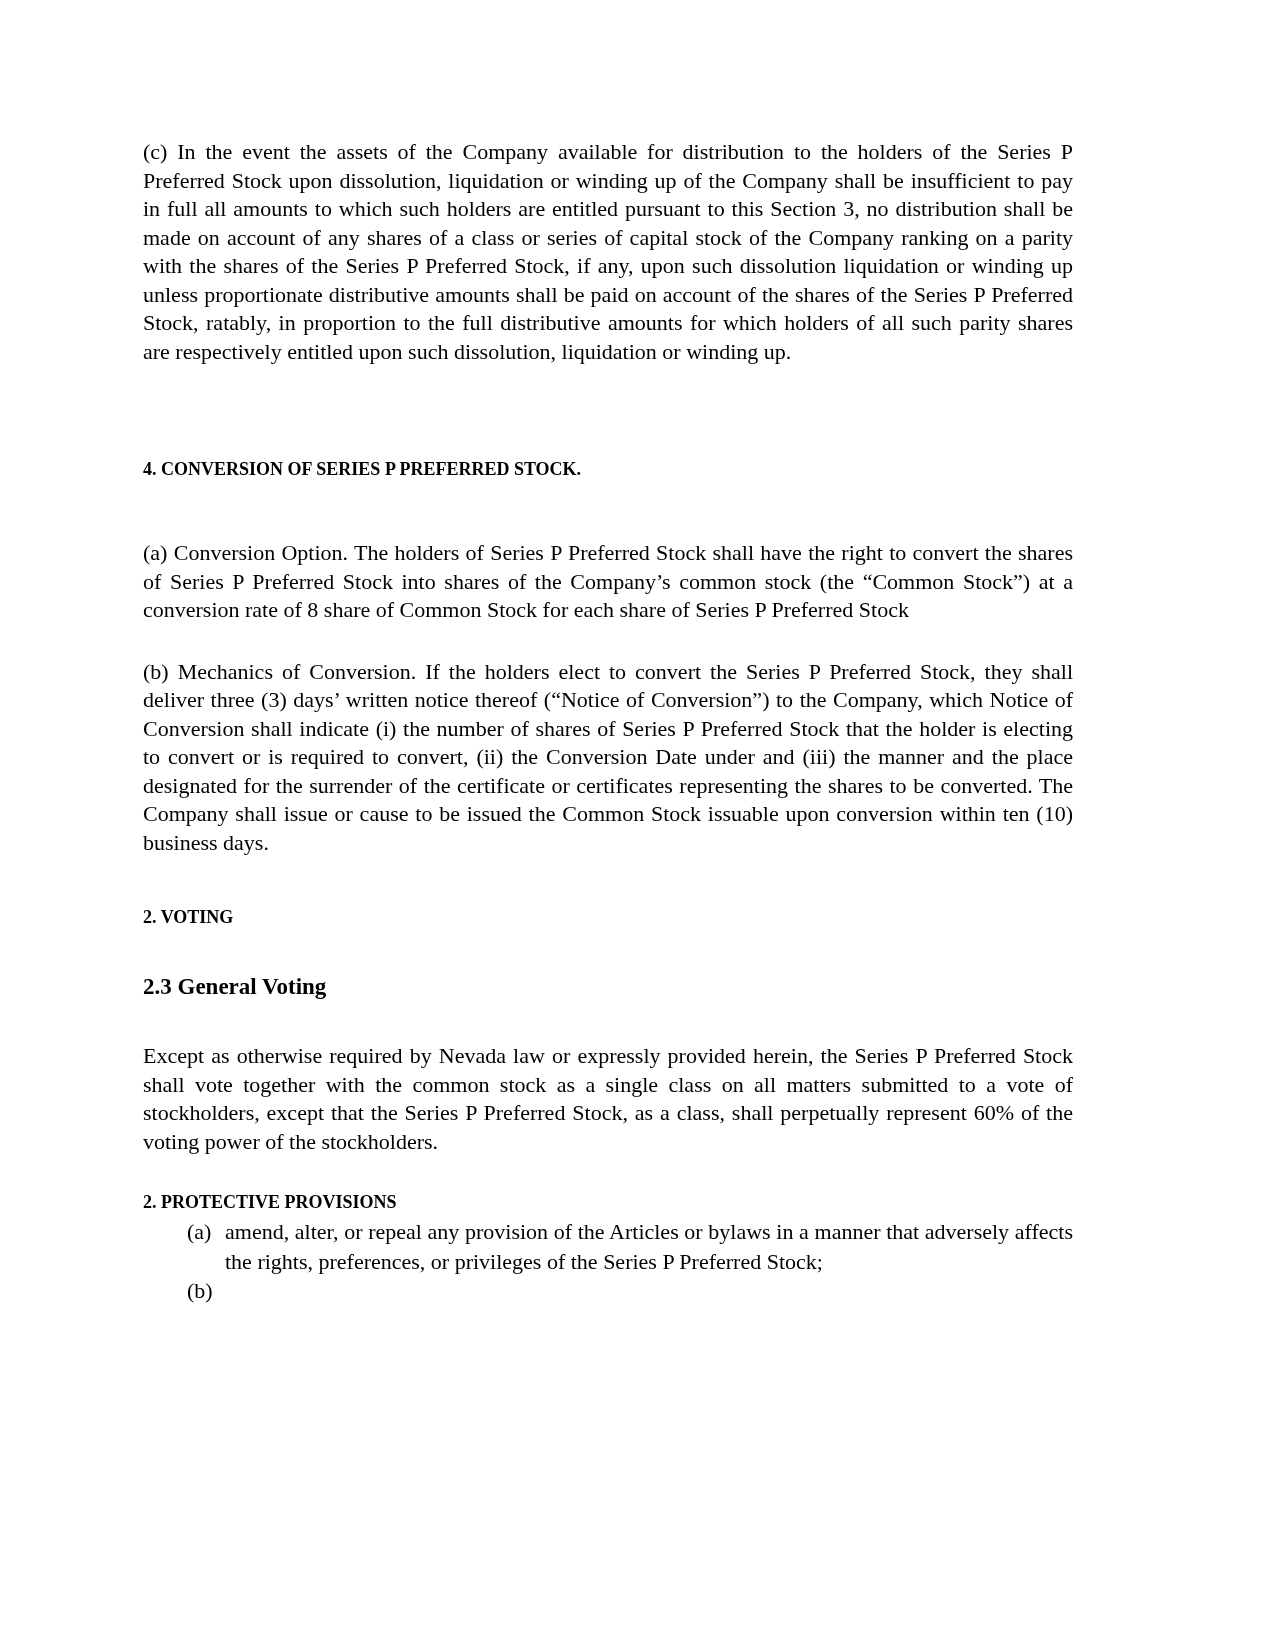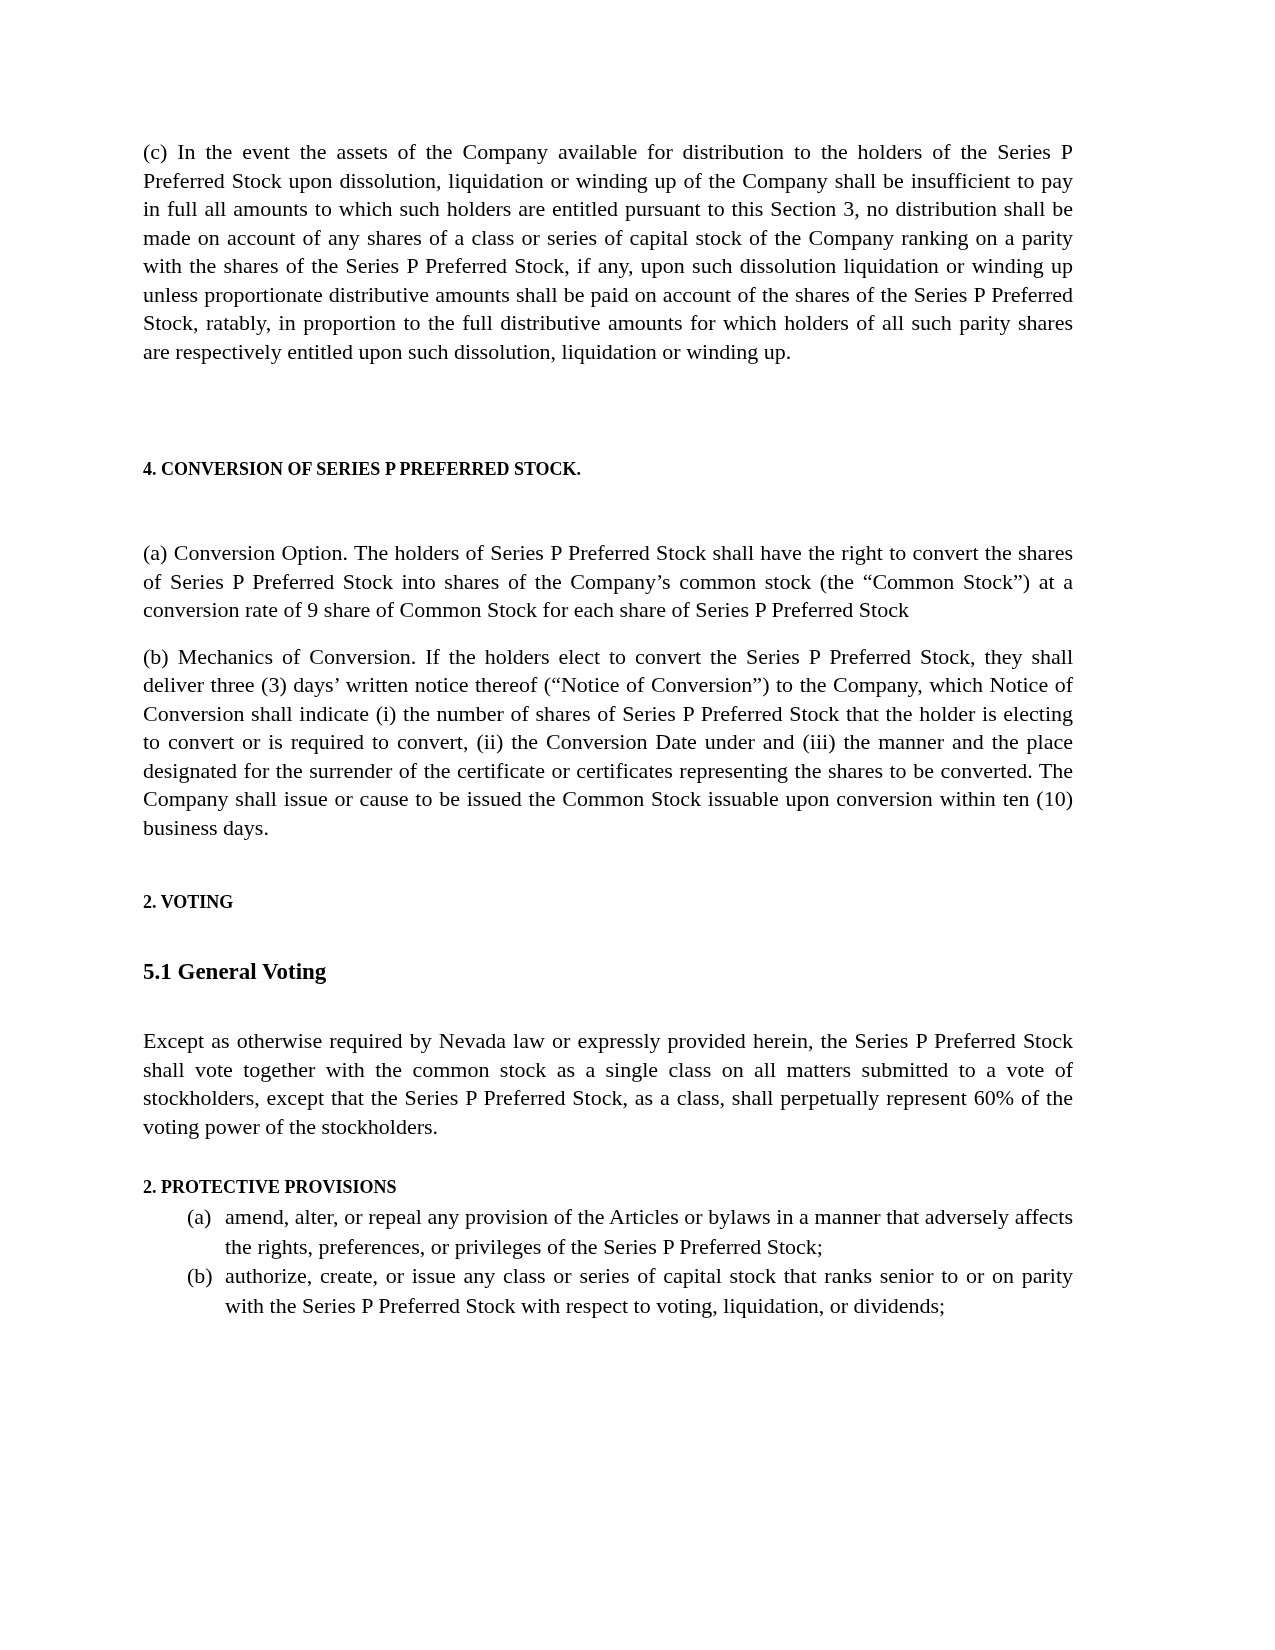--- a/index.html
+++ b/index.html
@@ -37,21 +37,21 @@
   }
   .h-minor {
     font-size: 23px;
     line-height: 27px;
     font-weight: bold;
     text-align: left;
     margin: 0;
   }
   .mt-sec4   { margin-top: 88px; }
   .mt-para4a { margin-top: 55px; }
-  .mt-para4b { margin-top: 18px; }
+  .mt-para4b { margin-top: 33px; }
   .mt-sec5   { margin-top: 45px; }
   .mt-sec51  { margin-top: 41px; }
   .mt-para51 { margin-top: 42px; }
   .mt-sec6   { margin-top: 31px; }
   .mt-para6  { margin-top: 37px; }
   .mt-list   { margin-top: 37px; }
   .prov-list {
     list-style: none;
     margin: 0;
     padding: 0;
@@ -72,38 +72,37 @@
 </head>
 <body>
 
 <div class="page">
   <div class="content">
 
     <p class="para">(c) In the event the assets of the Company available for distribution to the holders of the Series P Preferred Stock upon dissolution, liquidation or winding up of the Company shall be insufficient to pay in full all amounts to which such holders are entitled pursuant to this Section 3, no distribution shall be made on account of any shares of a class or series of capital stock of the Company ranking on a parity with the shares of the Series P Preferred Stock, if any, upon such dissolution liquidation or winding up unless proportionate distributive amounts shall be paid on account of the shares of the Series P Preferred Stock, ratably, in proportion to the full distributive amounts for which holders of all such parity shares are respectively entitled upon such dissolution, liquidation or winding up.</p>
 
     <h1 class="h-major mt-sec4">4. CONVERSION OF SERIES P PREFERRED STOCK.</h1>
 
-    <p class="para mt-para4a">(a) Conversion Option. The holders of Series P Preferred Stock shall have the right to convert the shares of Series P Preferred Stock into shares of the Company’s common stock (the “Common Stock”) at a conversion rate of 9 share of Common Stock for each share of Series P Preferred Stock</p>
+    <p class="para mt-para4a">(a) Conversion Option. The holders of Series P Preferred Stock shall have the right to convert the shares of Series P Preferred Stock into shares of the Company’s common stock (the “Common Stock”) at a conversion rate of 8 share of Common Stock for each share of Series P Preferred Stock</p>
 
     <p class="para mt-para4b">(b) Mechanics of Conversion. If the holders elect to convert the Series P Preferred Stock, they shall deliver three (3) days’ written notice thereof  (“Notice of Conversion”) to the Company, which Notice of Conversion shall indicate (i) the number of shares of Series P Preferred Stock that the holder is electing to convert or is required to convert, (ii) the Conversion Date under and (iii) the manner and the place designated for the surrender of the certificate or certificates representing the shares to be converted. The Company shall issue or cause to be issued the Common Stock issuable upon conversion within ten (10) business days.</p>
 
     <h1 class="h-major mt-sec5">2. VOTING</h1>
 
-    <h2 class="h-minor mt-sec51">5.1 General Voting</h2>
+    <h2 class="h-minor mt-sec51">2.3 General Voting</h2>
 
     <p class="para mt-para51">Except as otherwise required by Nevada law or expressly provided herein, the Series P Preferred Stock shall vote together with the common stock as a single class on all matters submitted to a vote of stockholders, except that the Series P Preferred Stock, as a class, shall perpetually represent 60% of the voting power of the stockholders.</p>
 
     <h1 class="h-major mt-sec6">2. PROTECTIVE PROVISIONS</h1>
 
 
     <ul class="prov-list mt-list">
       <li class="prov-item">
         <span class="prov-marker">(a)</span>
         <span>amend, alter, or repeal any provision of the Articles or bylaws in a manner that adversely affects the rights, preferences, or privileges of the Series P Preferred Stock;</span>
       </li>
       <li class="prov-item">
         <span class="prov-marker">(b)</span>
-        <span>authorize, create, or issue any class or series of capital stock that ranks senior to or on parity with the Series P Preferred Stock with respect to voting, liquidation, or dividends;</span>
       </li>
     </ul>
 
   </div>
 </div>
 
 </body></html>

